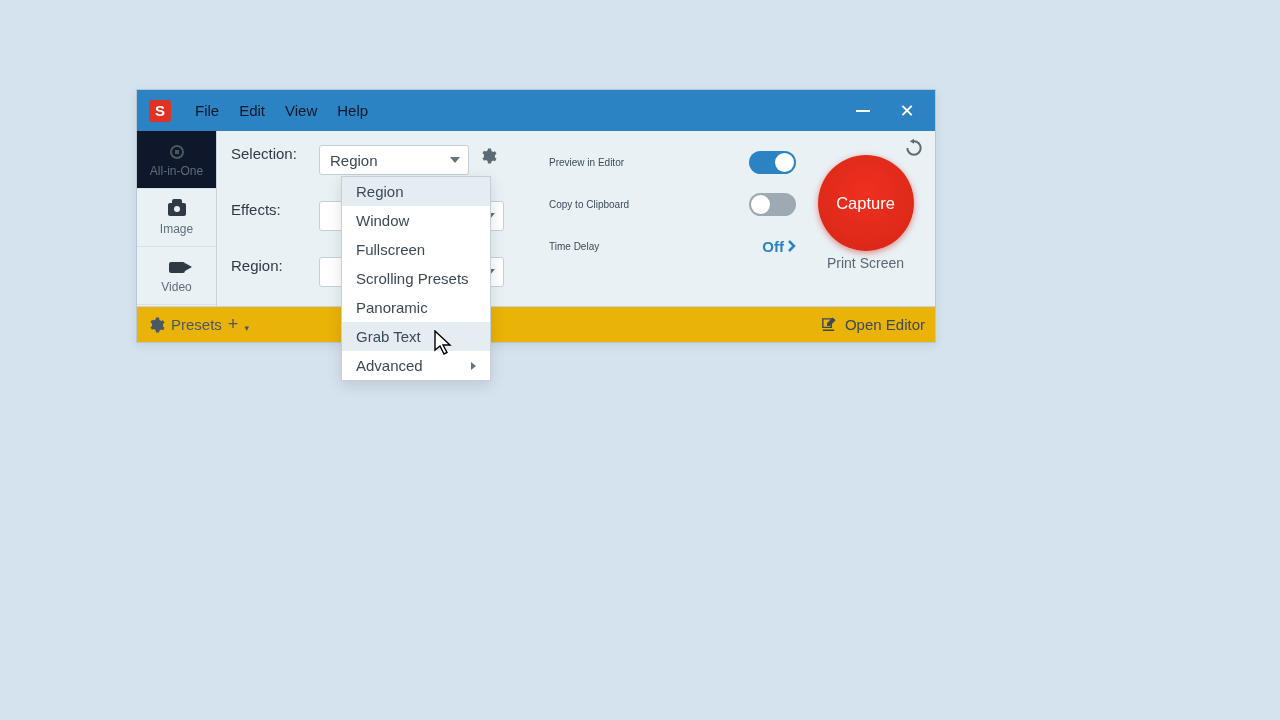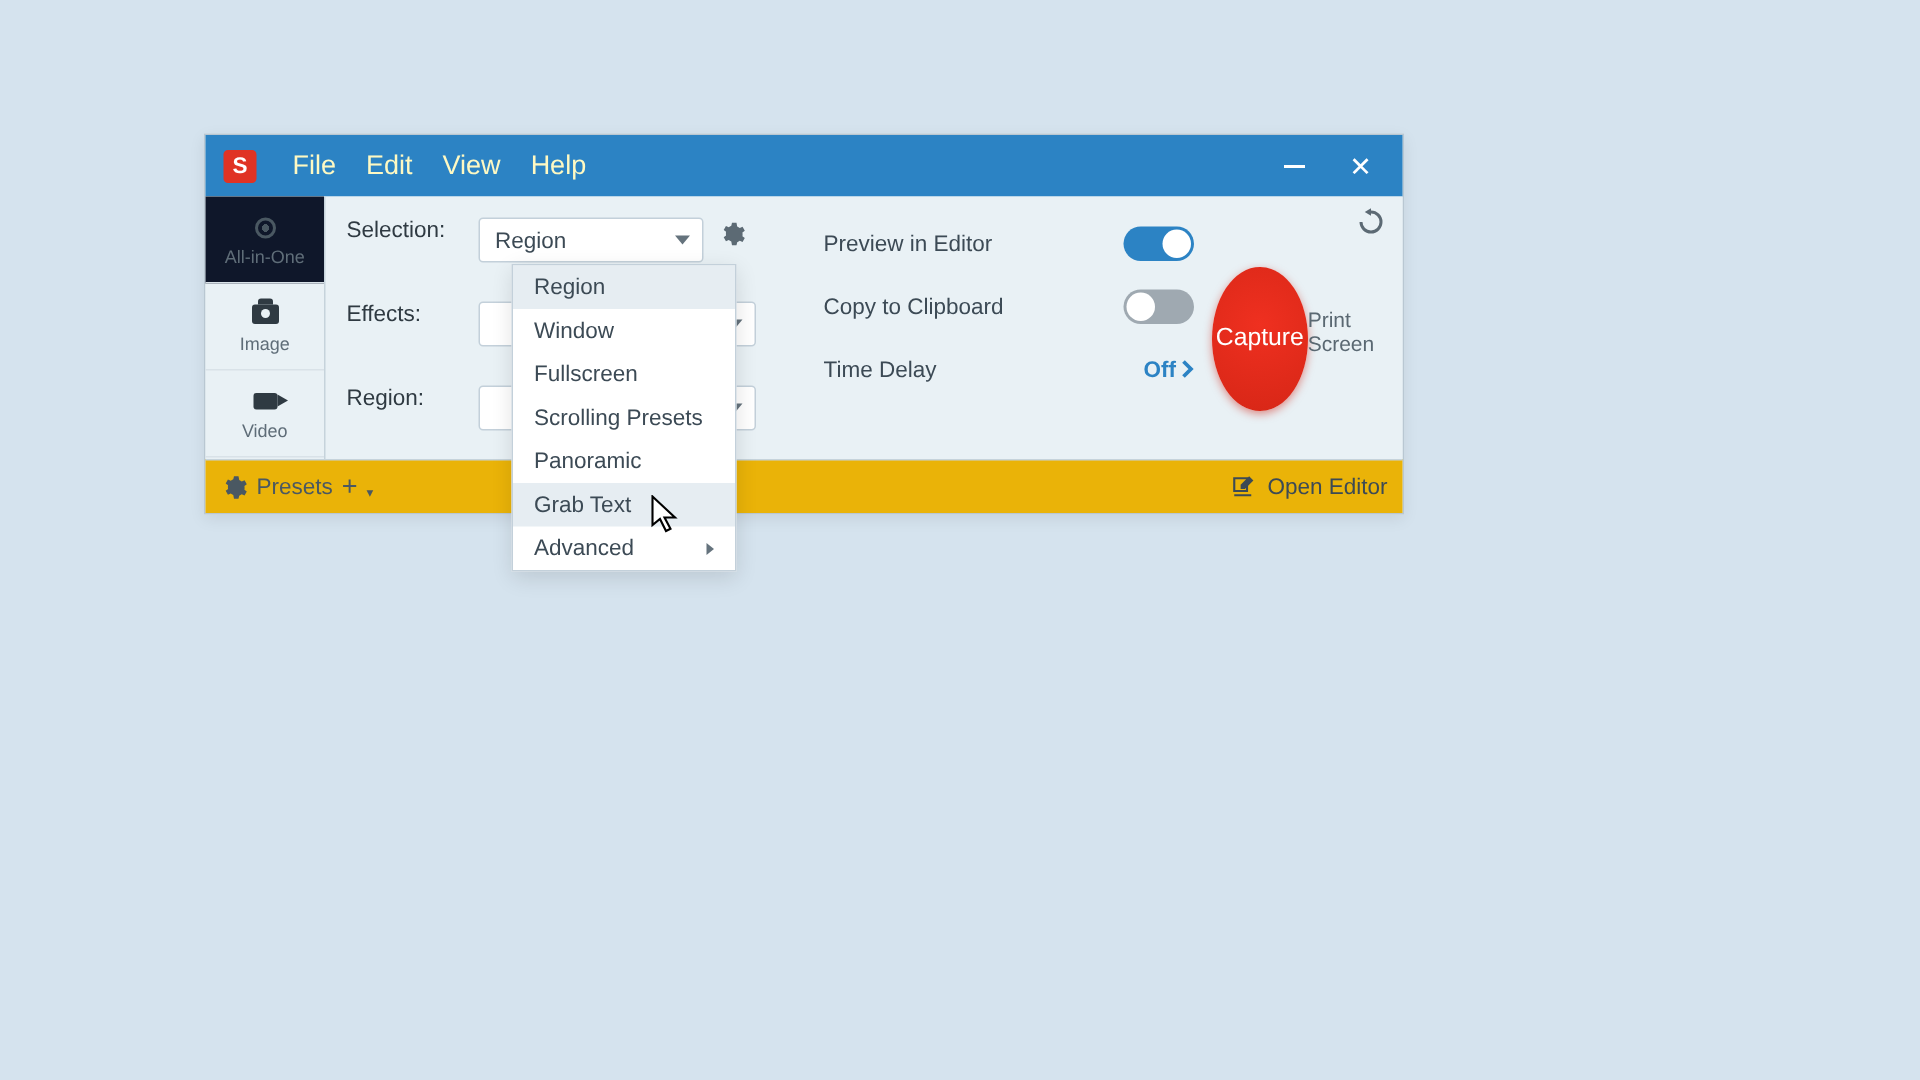--- a/index.html
+++ b/index.html
@@ -38,21 +38,21 @@
       margin-left: 12px;
       margin-right: 16px;
       display: flex;
       align-items: center;
       justify-content: center;
       color: #fff;
       font-weight: bold;
       font-size: 15px;
     }
     .menu-items { display: flex; gap: 4px; flex: 1; }
-    .menu-item  { color: #fef9c3; font-size: 18px; padding: 4px 8px; cursor: pointer; }
+    .menu-item  { color: #0f172a; font-size: 15px; padding: 4px 8px; cursor: pointer; }
     .title-controls { display: flex; align-items: center; margin-right: 6px; }
     .title-btn {
       width: 44px; height: 41px; display: flex; align-items: center; justify-content: center;
       color: #fff; cursor: pointer;
     }
     .minimize-line { width: 14px; height: 2px; background: #fff; }
     .close-x { font-size: 18px; }
 
     
     .main {
@@ -144,34 +144,34 @@
     
     .right {
       flex: 1;
       display: flex;
       padding: 10px 12px;
       gap: 12px;
       position: relative;
     }
     .options { flex: 1; display: flex; flex-direction: column; gap: 4px; padding-top: 2px; }
     .opt-row { display: flex; align-items: center; justify-content: space-between; height: 38px; }
-    .opt-label { color: #3c4a55; font-size: 15px; }
+    .opt-label { color: #3c4a55; font-size: 10px; }
     .time-delay-val { color: #2c83c4; font-weight: bold; font-size: 15px; display: flex; align-items: center; gap: 4px; cursor:pointer;}
     .toggle {
       width: 47px; height: 23px; border-radius: 12px; position: relative; cursor: pointer;
     }
     .toggle.on  { background: #2c83c4; }
     .toggle.off { background: #9fa9b1; }
     .toggle .knob {
       position: absolute; top: 2px; width: 19px; height: 19px; background: #fff; border-radius: 50%;
     }
     .toggle.on  .knob { right: 2px; }
     .toggle.off .knob { left: 2px; }
 
-    .capture-col { width: 115px; display: flex; flex-direction: row; align-items: center; }
+    .capture-col { width: 115px; display: flex; flex-direction: column; align-items: center; }
     .capture-btn {
       width: 96px; height: 96px; border-radius: 50%;
       background: radial-gradient(circle at 50% 40%, #ef3020, #d62616);
       color: #fff; display: flex; align-items: center; justify-content: center;
       font-size: 16.5px; cursor: pointer; box-shadow: 0 2px 6px rgba(210,40,25,0.5);
       margin-top: 14px;
     }
     .capture-sub { margin-top: 4px; color: #5a6872; font-size: 14px; }
 
     

